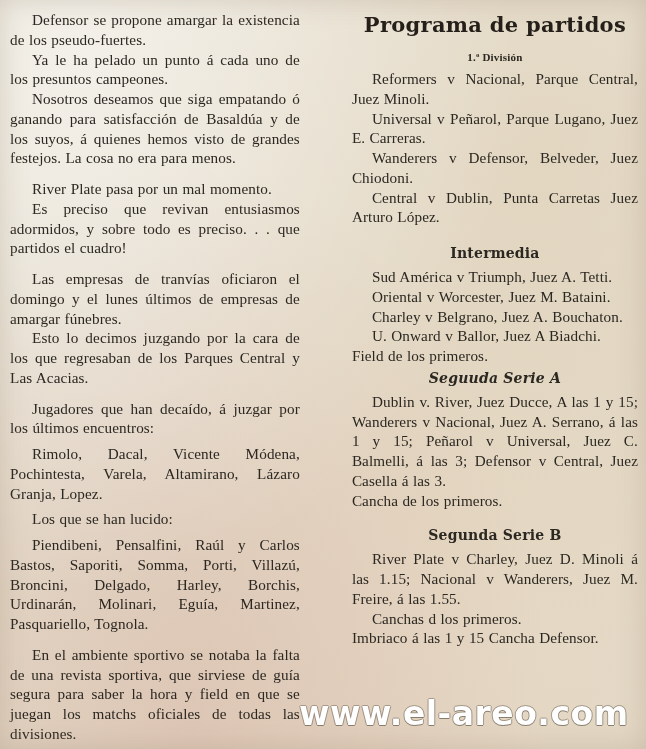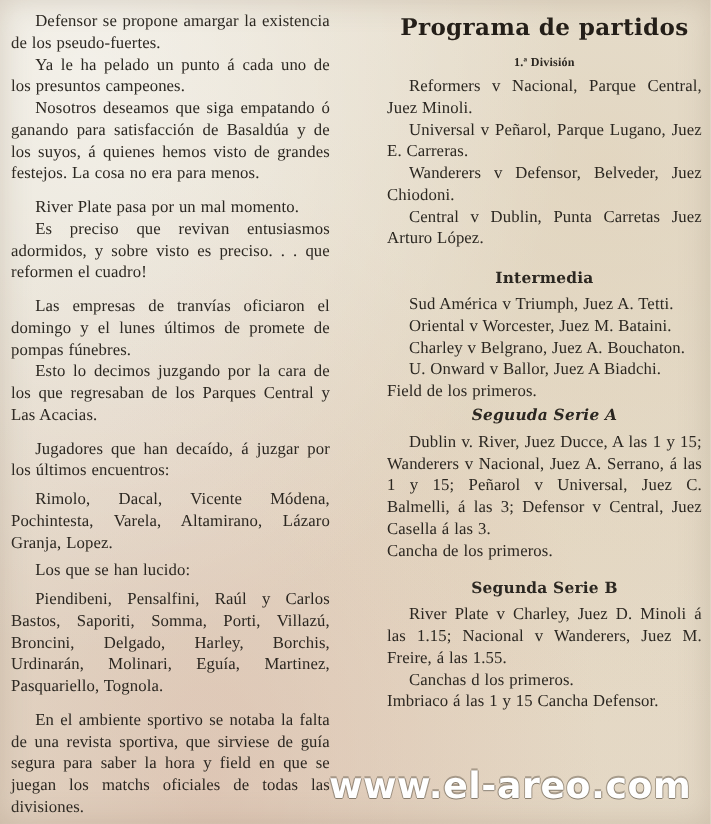--- a/index.html
+++ b/index.html
@@ -128,23 +128,23 @@
 <div class="paper-tint"></div>
 
 <div class="page">
 
   <div class="col-left">
     <p class="body-p">Defensor se propone amargar la existencia de los pseudo-fuertes.</p>
     <p class="body-p">Ya le ha pelado un punto á cada uno de los presuntos campeones.</p>
     <p class="body-p">Nosotros deseamos que siga empatando ó ganando para satisfacción de Basaldúa y de los suyos, á quienes hemos visto de grandes festejos. La cosa no era para menos.</p>
     <div class="gap"></div>
     <p class="body-p">River Plate pasa por un mal momento.</p>
-    <p class="body-p">Es preciso que revivan entusiasmos adormidos, y sobre visto es preciso. . . que reformen el cuadro!</p>
+    <p class="body-p">Es preciso que revivan entusiasmos adormidos, y sobre todo es preciso. . . que partidos el cuadro!</p>
     <div class="gap"></div>
-    <p class="body-p">Las empresas de tranvías oficiaron el domingo y el lunes últimos de promete de pompas fúnebres.</p>
+    <p class="body-p">Las empresas de tranvías oficiaron el domingo y el lunes últimos de empresas de amargar fúnebres.</p>
     <p class="body-p">Esto lo decimos juzgando por la cara de los que regresaban de los Parques Central y Las Acacias.</p>
     <div class="gap"></div>
     <p class="body-p">Jugadores que han decaído, á juzgar por los últimos encuentros:</p>
     <div class="gap-sm"></div>
     <p class="body-p">Rimolo, Dacal, Vicente Módena, Pochintesta, Varela, Altamirano, Lázaro Granja, Lopez.</p>
     <div class="gap-sm"></div>
     <p class="body-p">Los que se han lucido:</p>
     <div class="gap-sm"></div>
     <p class="body-p">Piendibeni, Pensalfini, Raúl y Carlos Bastos, Saporiti, Somma, Porti, Villazú, Broncini, Delgado, Harley, Borchis, Urdinarán, Molinari, Eguía, Martinez, Pasquariello, Tognola.</p>
     <div class="gap"></div>

